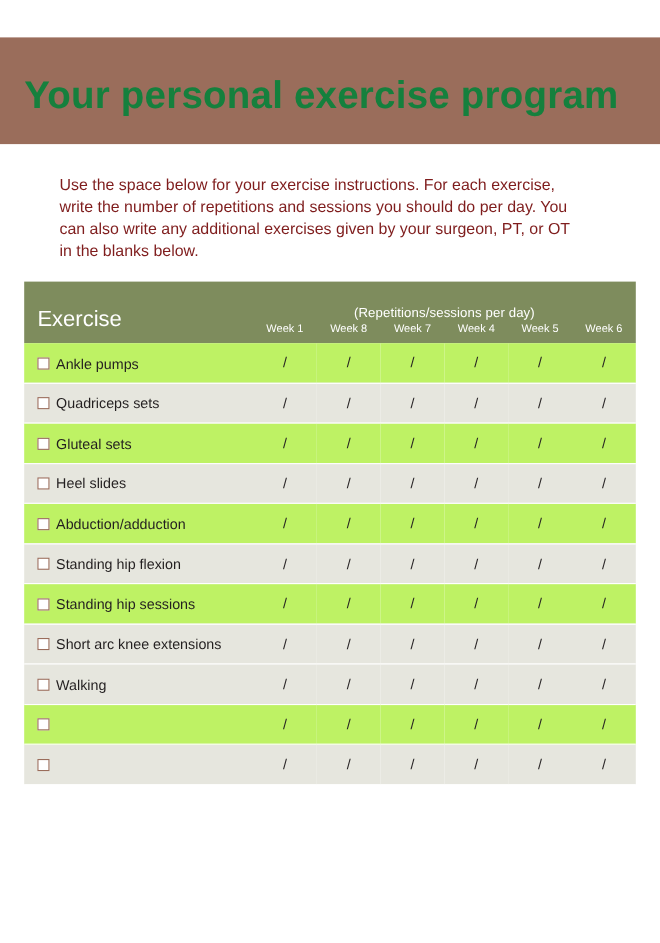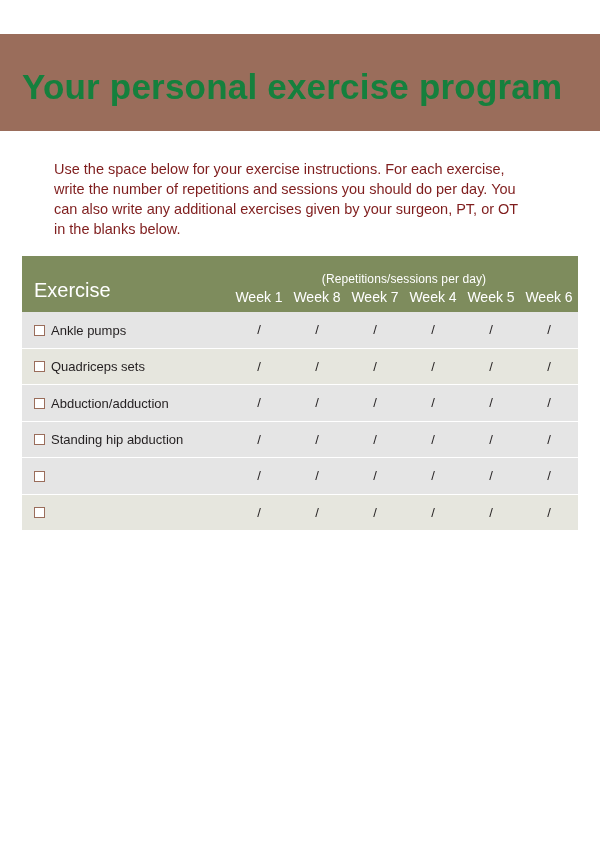--- a/index.html
+++ b/index.html
@@ -85,31 +85,31 @@
     letter-spacing: 0.1px;
   }
   .weeks-row {
     display: flex;
     padding-bottom: 7px;
     padding-top: 3px;
   }
   .week-label {
     flex: 1 1 0;
     text-align: center;
-    font-size: 14px;
+    font-size: 10px;
     color: #ffffff;
   }
   table.exercise-table tbody td {
     border-bottom: 1px solid #ffffff;
     height: 33.5px;
     font-size: 13px;
     color: #231f20;
   }
   tbody tr {
-    background: #e5e5e5;
+    background: #bef264;
   }
   tbody tr.alt {
     background: #e6e6de;
   }
   td.ex-name {
     padding-left: 12px;
     text-align: left;
     white-space: nowrap;
   }
   td.ex-name .chk {
@@ -176,30 +176,75 @@
           <tr class="alt">
             <td class="ex-name"><span class="chk"></span><span class="lbl">Quadriceps sets</span></td>
             <td class="slash">/</td>
             <td class="slash">/</td>
             <td class="slash">/</td>
             <td class="slash">/</td>
             <td class="slash">/</td>
             <td class="slash">/</td>
           </tr>
           <tr>
+            <td class="ex-name"><span class="chk"></span><span class="lbl">Gluteal sets</span></td>
+            <td class="slash">/</td>
+            <td class="slash">/</td>
+            <td class="slash">/</td>
+            <td class="slash">/</td>
+            <td class="slash">/</td>
+            <td class="slash">/</td>
+          </tr>
+          <tr class="alt">
+            <td class="ex-name"><span class="chk"></span><span class="lbl">Heel slides</span></td>
+            <td class="slash">/</td>
+            <td class="slash">/</td>
+            <td class="slash">/</td>
+            <td class="slash">/</td>
+            <td class="slash">/</td>
+            <td class="slash">/</td>
+          </tr>
+          <tr>
             <td class="ex-name bold-name"><span class="chk"></span><span class="lbl">Abduction/adduction</span></td>
             <td class="slash">/</td>
             <td class="slash">/</td>
             <td class="slash">/</td>
             <td class="slash">/</td>
             <td class="slash">/</td>
             <td class="slash">/</td>
           </tr>
-          <tr>
-            <td class="ex-name bold-name"><span class="chk"></span><span class="lbl">Standing hip abduction</span></td>
+          <tr class="alt">
+            <td class="ex-name bold-name"><span class="chk"></span><span class="lbl">Standing hip flexion</span></td>
+            <td class="slash">/</td>
+            <td class="slash">/</td>
+            <td class="slash">/</td>
+            <td class="slash">/</td>
+            <td class="slash">/</td>
+            <td class="slash">/</td>
+          </tr>
+          <tr>
+            <td class="ex-name bold-name"><span class="chk"></span><span class="lbl">Standing hip sessions</span></td>
+            <td class="slash">/</td>
+            <td class="slash">/</td>
+            <td class="slash">/</td>
+            <td class="slash">/</td>
+            <td class="slash">/</td>
+            <td class="slash">/</td>
+          </tr>
+          <tr class="alt">
+            <td class="ex-name bold-name"><span class="chk"></span><span class="lbl">Short arc knee extensions</span></td>
+            <td class="slash">/</td>
+            <td class="slash">/</td>
+            <td class="slash">/</td>
+            <td class="slash">/</td>
+            <td class="slash">/</td>
+            <td class="slash">/</td>
+          </tr>
+          <tr class="alt">
+            <td class="ex-name"><span class="chk"></span><span class="lbl">Walking</span></td>
             <td class="slash">/</td>
             <td class="slash">/</td>
             <td class="slash">/</td>
             <td class="slash">/</td>
             <td class="slash">/</td>
             <td class="slash">/</td>
           </tr>
           <tr>
             <td class="ex-name"><span class="chk"></span><span class="lbl"></span></td>
             <td class="slash">/</td>

